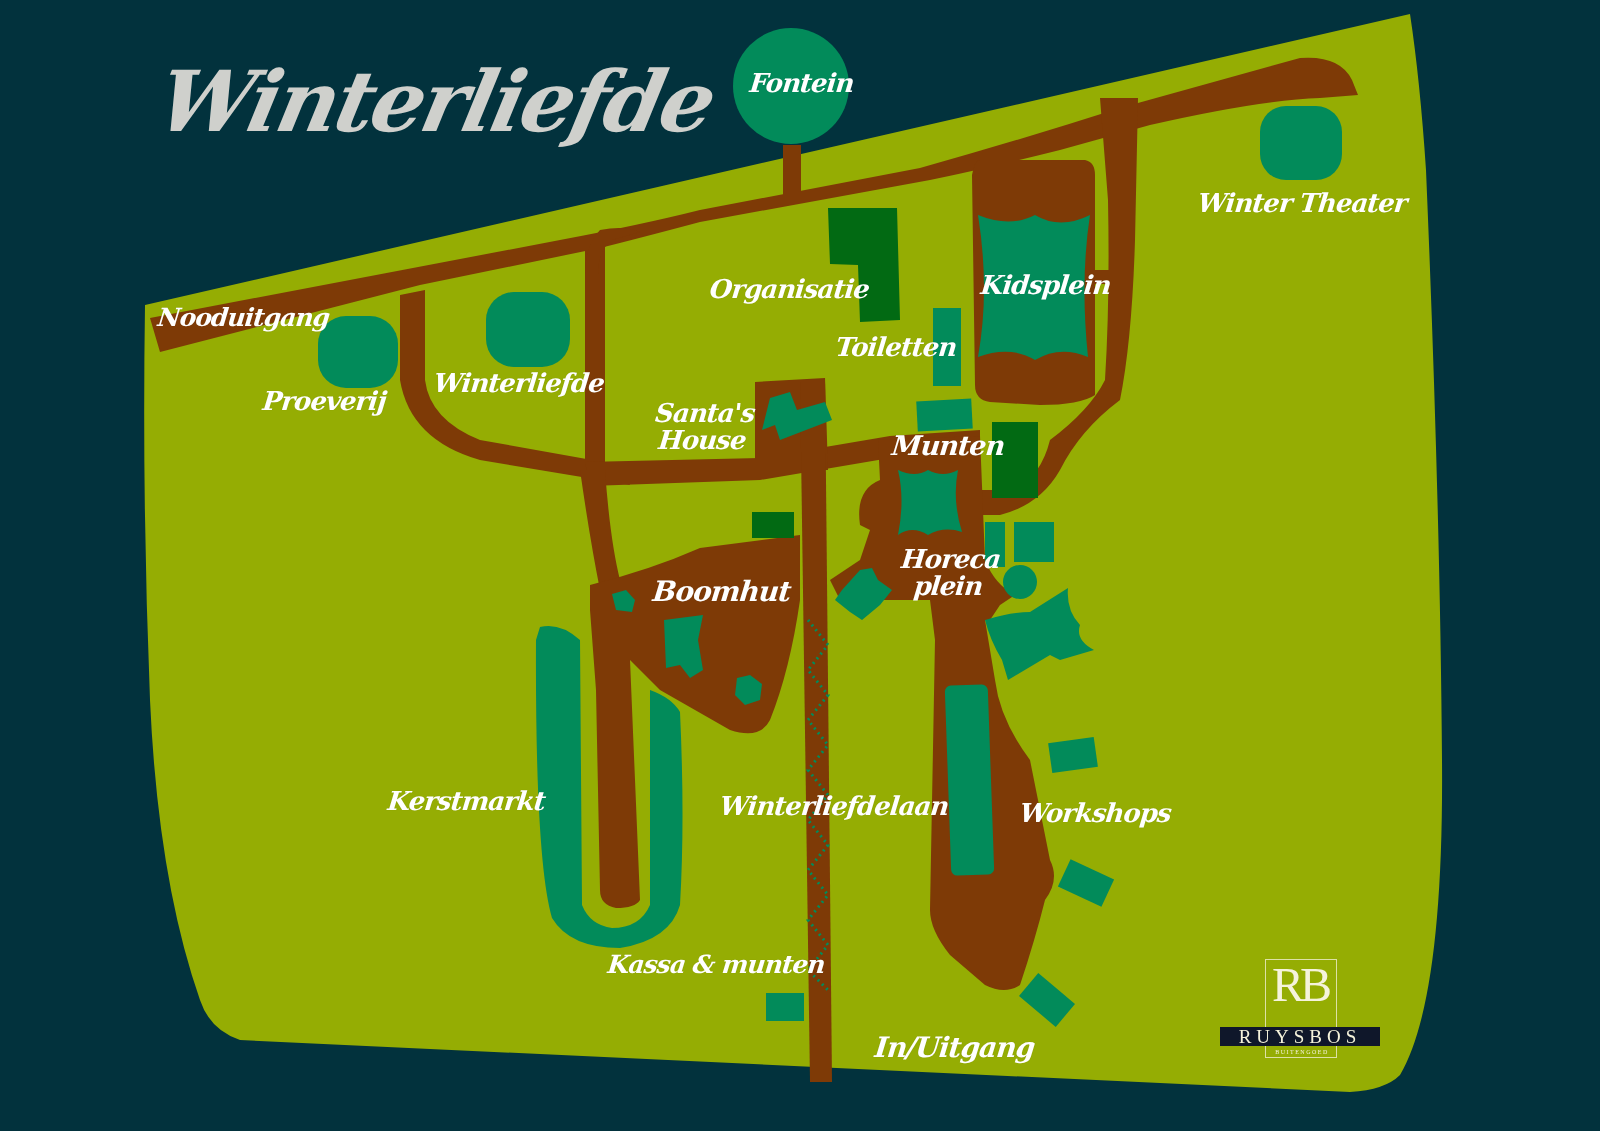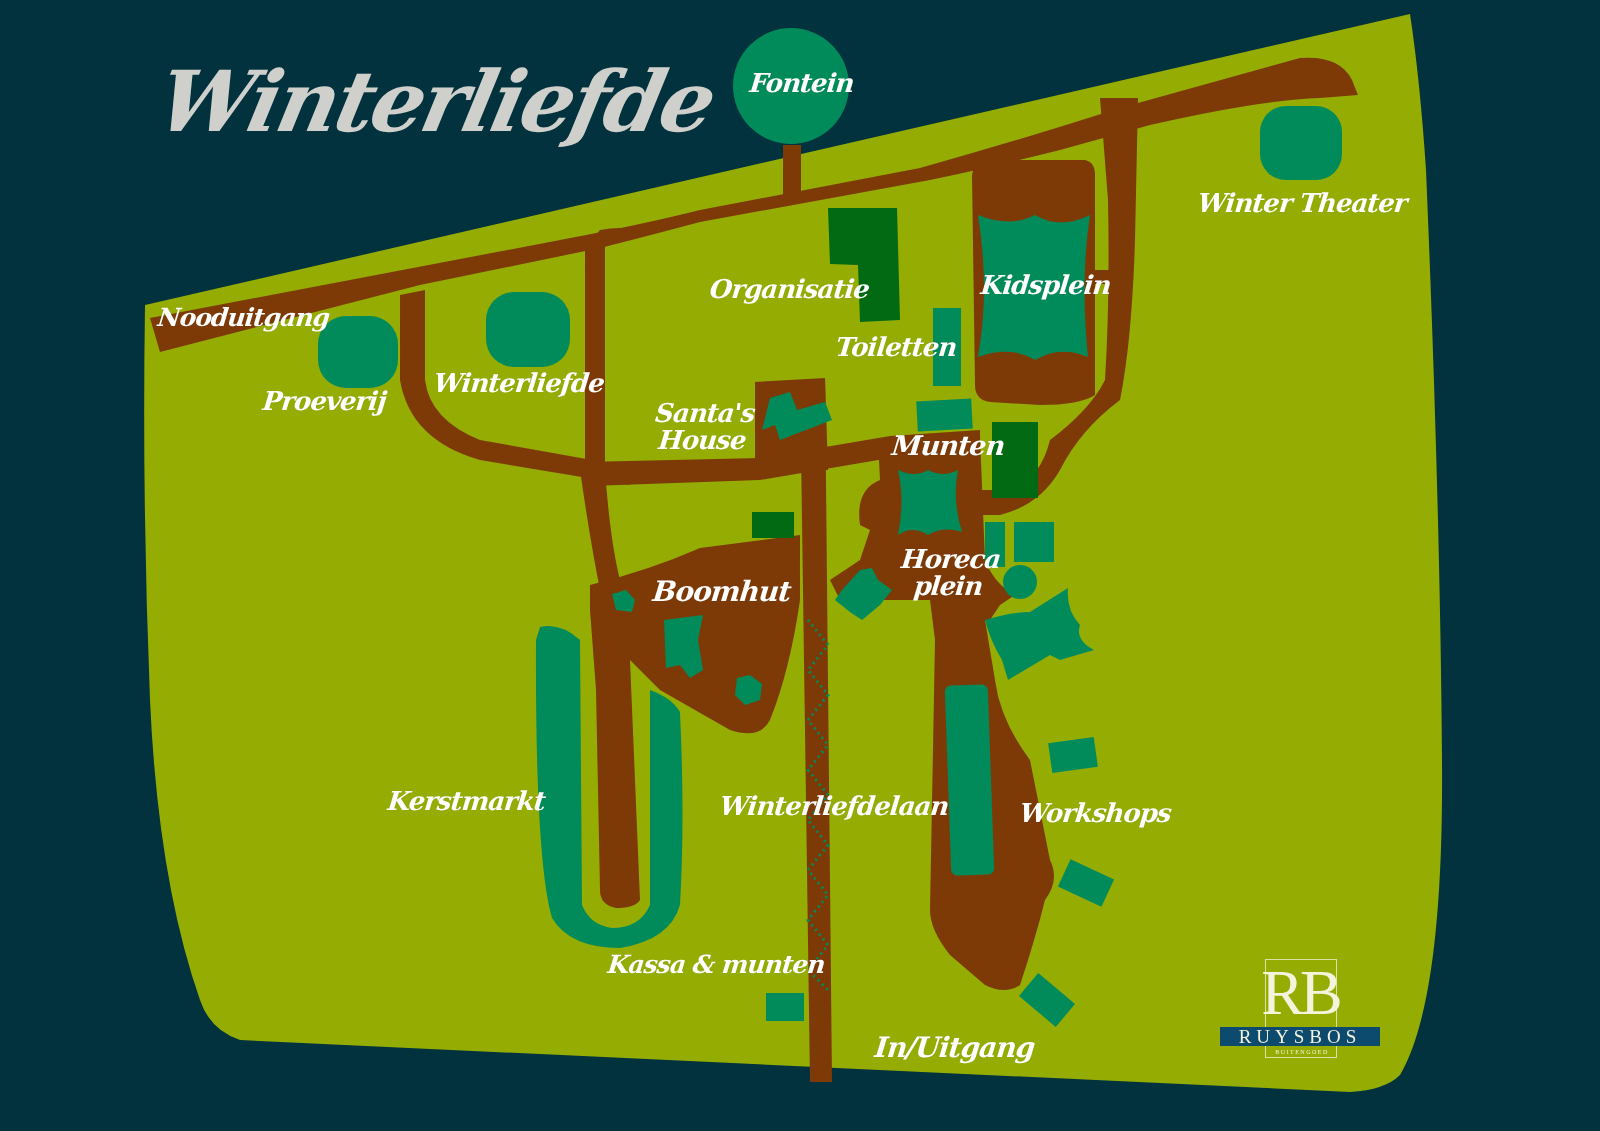--- a/index.html
+++ b/index.html
@@ -3,22 +3,22 @@
   <meta charset="utf-8">
   <style>
     html, body { margin:0; padding:0; }
     body { width:1600px; height:1131px; background:#02323d; overflow:hidden; position:relative; font-family:"DejaVu Serif", serif; }
     #map-svg { position:absolute; left:0; top:0; width:1600px; height:1131px; display:block; }
     .label { position:absolute; color:#ffffff; font-family:"DejaVu Serif", serif; font-style:italic; font-weight:bold; font-size:27px; letter-spacing:-1px; white-space:nowrap; line-height:1; text-shadow:0 0 1px rgba(0,0,0,0.15); transform:skewX(-6deg); }
     .label.two-line { white-space:pre; text-align:center; line-height:1.05; }
     .title { position:absolute; left:160px; top:60px; color:#cfd0cc; font-family:"DejaVu Serif", serif; font-style:italic; font-weight:bold; font-size:84px; letter-spacing:-3px; line-height:1; transform:skewX(-12deg); }
     .logo { position:absolute; left:1232px; top:957px; width:130px; height:106px; color:#f5f3dc; font-family:"Liberation Serif", serif; text-align:center; }
     .logo .box { position:absolute; left:33px; top:2px; width:70px; height:97px; border:1px solid rgba(245,243,220,0.75); }
-    .logo .mono { position:absolute; left:0; width:136px; top:4px; font-size:64px; letter-spacing:-4px; line-height:1; }
-    .logo .brand { position:absolute; left:-12px; width:160px; top:70px; font-size:19px; letter-spacing:5px; line-height:1; background:#0c4a6e; }
+    .logo .mono { position:absolute; left:0; width:136px; top:4px; font-size:48px; letter-spacing:-4px; line-height:1; }
+    .logo .brand { position:absolute; left:-12px; width:160px; top:70px; font-size:19px; letter-spacing:5px; line-height:1; background:#0f172a; }
     .logo .sub { position:absolute; left:35px; width:70px; top:92px; font-size:6px; letter-spacing:1.5px; line-height:1; }
   </style>
 </head>
 <body>
 
 <svg id="map-svg" viewBox="0 0 1600 1131" xmlns="http://www.w3.org/2000/svg">
 
   <path fill="#95ad03" d="M145,305 L1410,14 Q1420,80 1426,170 Q1440,500 1442,760 Q1444,1000 1400,1075 Q1385,1090 1350,1092 L240,1040 Q210,1030 200,1000 Q158,880 150,700 Q142,500 145,305 Z"></path>
 
   <circle cx="791" cy="86" r="58" fill="#028b5a"></circle>

